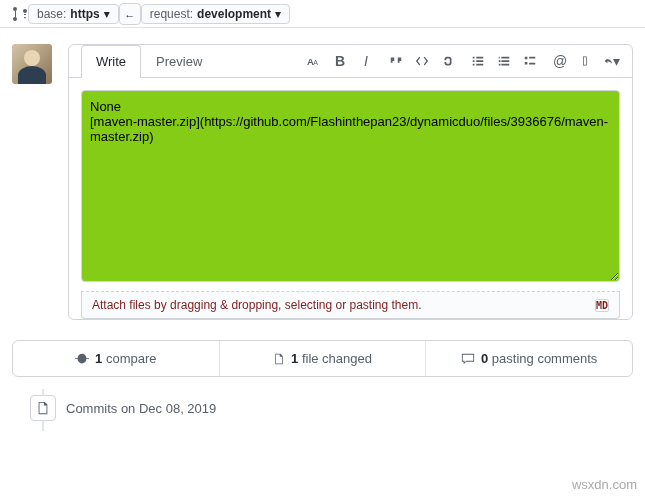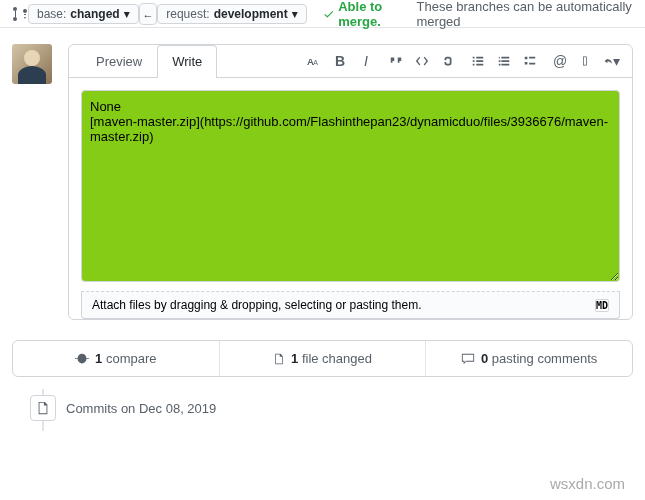--- a/index.html
+++ b/index.html
@@ -26,75 +26,68 @@
     .tab-row { display: flex; align-items: center; border-bottom: 1px solid #d1d5da; padding: 0 12px; }
     .tabs { display: flex; }
     .tab { padding: 8px 14px; border: 1px solid transparent; border-bottom: none; cursor: pointer; font-size: 13px; color: #586069; }
     .tab.active { background: #fff; border-color: #d1d5da; border-radius: 4px 4px 0 0; color: #24292e; margin-bottom: -1px; }
     .toolbar { margin-left: auto; display: flex; gap: 14px; align-items: center; color: #586069; }
     .toolbar-group { display: flex; gap: 10px; }
     .tb-btn { cursor: pointer; width: 16px; height: 16px; display: inline-flex; align-items: center; justify-content: center; }
     .tb-btn svg { fill: #586069; }
     
     .body-textarea { width: calc(100% - 24px); margin: 12px; height: 192px; padding: 8px; border: 1px solid #d1d5da; border-radius: 4px; background: #84cc16; font-size: 13px; font-family: inherit; resize: vertical; }
-    .attach-bar { margin: -6px 12px 0 12px; padding: 6px 10px; border: 1px solid #d1d5da; border-top: 1px dashed #d1d5da; border-radius: 0 0 4px 4px; font-size: 12px; color: #000000; display: flex; justify-content: space-between; align-items: center; background: #fafbfc; }
+    .attach-bar { margin: -6px 12px 0 12px; padding: 6px 10px; border: 1px solid #d1d5da; border-top: 1px dashed #d1d5da; border-radius: 0 0 4px 4px; font-size: 12px; color: #7f1d1d; display: flex; justify-content: space-between; align-items: center; background: #fafbfc; }
     .md-icon { font-family: monospace; font-weight: bold; font-size: 10px; background: #fff; border: 1px solid #d1d5da; padding: 0 0; border-radius: 2px; }
     
     .actions { display: flex; justify-content: flex-end; padding: 10px 12px; }
     .btn-primary { background: #2ea44f; color: #fff; border: 1px solid rgba(27,31,35,0.15); border-radius: 4px 0 0 4px; padding: 6px 14px; font-size: 14px; font-weight: 600; cursor: pointer; }
     .btn-primary-drop { background: #2ea44f; border: 1px solid rgba(27,31,35,0.15); border-left: 1px solid rgba(255,255,255,0.3); border-radius: 0 4px 4px 0; padding: 6px 10px; cursor: pointer; color: #fff; font-size: 10px; }
     
     .stats-bar { display: flex; border: 1px solid #d1d5da; border-radius: 6px; margin: 12px; }
     .stat { flex: 1; padding: 10px; text-align: center; font-size: 13px; color: #586069; display: flex; align-items: center; justify-content: center; gap: 6px; }
     .stat + .stat { border-left: 1px solid #e1e4e8; }
     .stat strong { color: #24292e; }
     .stat svg { fill: #586069; }
     
     .timeline { padding: 0 12px; position: relative; }
     .timeline-line { position: absolute; left: 42px; top: 0; bottom: 0; width: 2px; background: #e1e4e8; z-index: 0; }
     .commit-date { display: flex; align-items: center; gap: 10px; padding: 6px 0 10px 18px; font-size: 13px; color: #586069; position: relative; }
     .commit-date-icon { width: 26px; height: 26px; border: 1px solid #d1d5da; border-radius: 4px; background: #fff; display: flex; align-items: center; justify-content: center; z-index: 1; }
-    .watermark { position: absolute; right: 20px; bottom: 8px; font-size: 15px; color: #aaa; }
+    .watermark { position: absolute; right: 8px; bottom: 8px; font-size: 13px; color: #aaa; }
   </style>
 </head>
 <body>
 
 <div class="top-bar">
   <span class="tb-btn">
     <svg viewBox="0 0 16 16" width="16" height="16">
         <path d="M5 3a2 2 0 11-4 0 2 2 0 014 0zm0 10a2 2 0 11-4 0 2 2 0 014 0zM3 5v6h1V5H3zm10-2a2 2 0 100 4 2 2 0 000-4zm-1 5v1h2V8h-2zm0 3h2l-1 2-1-2z"></path>
       </svg>
   </span>
   <span class="branch-select">
     <span class="label">base:</span>
-    <span class="value">changed</span>
+    <span class="value">https</span>
     <span>▾</span>
   </span>
   <span class="arrow-btn">←</span>
   <span class="branch-select">
     <span class="label">request:</span>
     <span class="value">development</span>
     <span>▾</span>
   </span>
-  <span class="merge-status">
-    <svg class="merge-check" viewBox="0 0 16 16" width="14" height="14">
-        <path d="M13.78 4.22a.75.75 0 010 1.06l-7.25 7.25a.75.75 0 01-1.06 0L2.22 9.28a.75.75 0 011.06-1.06L6 10.94l6.72-6.72a.75.75 0 011.06 0z"></path>
-      </svg>
-    <span class="merge-able">Able to merge.</span>
-    <span class="merge-text">These branches can be automatically merged</span>
-  </span>
 </div>
 
 <div class="main-row">
   <div class="avatar"></div>
   <div class="comment-box">
     <div class="tab-row">
       <div class="tabs">
+        <div class="tab active">Write</div>
         <div class="tab">Preview</div>
-        <div class="tab active">Write</div>
       </div>
       <div class="toolbar">
         <div class="toolbar-group">
           <span class="tb-btn">
               <svg viewBox="0 0 16 16" width="14">
                 <text x="0" y="12" font-size="11" font-weight="bold">A</text>
                 <text x="7" y="12" font-size="8">A</text>
               </svg>
             </span>
           <span class="tb-btn">

